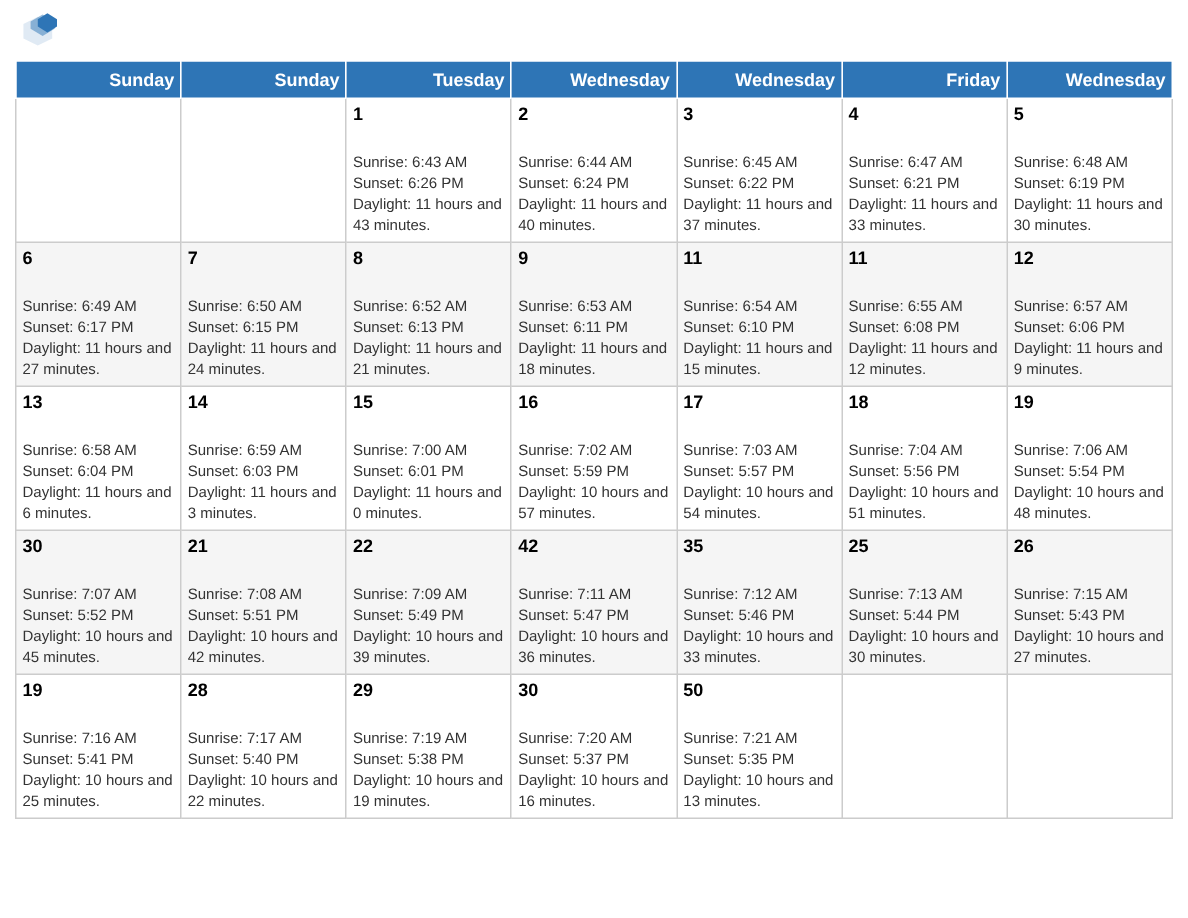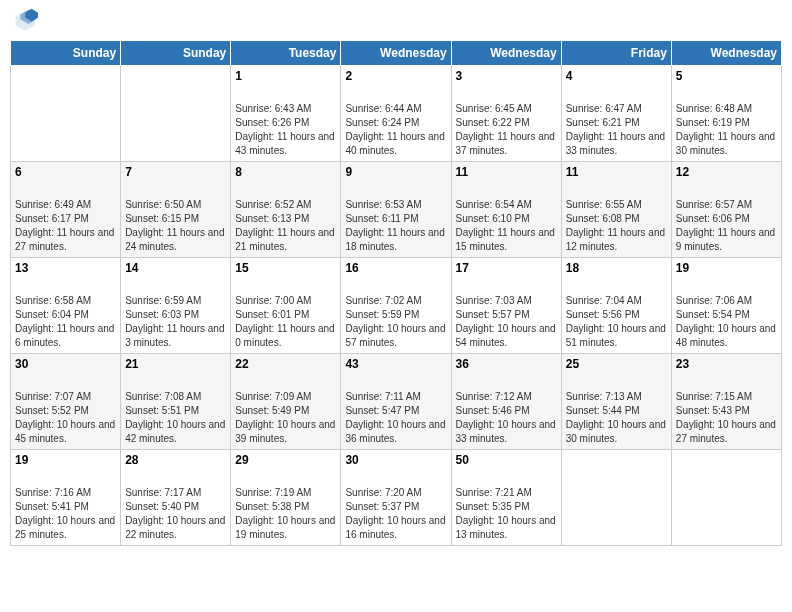--- a/index.html
+++ b/index.html
@@ -208,33 +208,33 @@
         </td>
         <td>
           <span class="day-num">21</span>
           <div class="day-info">Sunrise: 7:08 AM<br>Sunset: 5:51 PM<br>Daylight: 10 hours and 42 minutes.</div>
         </td>
         <td>
           <span class="day-num">22</span>
           <div class="day-info">Sunrise: 7:09 AM<br>Sunset: 5:49 PM<br>Daylight: 10 hours and 39 minutes.</div>
         </td>
         <td>
-          <span class="day-num">43</span>
+          <span class="day-num">42</span>
           <div class="day-info">Sunrise: 7:11 AM<br>Sunset: 5:47 PM<br>Daylight: 10 hours and 36 minutes.</div>
         </td>
         <td>
-          <span class="day-num">36</span>
+          <span class="day-num">35</span>
           <div class="day-info">Sunrise: 7:12 AM<br>Sunset: 5:46 PM<br>Daylight: 10 hours and 33 minutes.</div>
         </td>
         <td>
           <span class="day-num">25</span>
           <div class="day-info">Sunrise: 7:13 AM<br>Sunset: 5:44 PM<br>Daylight: 10 hours and 30 minutes.</div>
         </td>
         <td>
-          <span class="day-num">23</span>
+          <span class="day-num">26</span>
           <div class="day-info">Sunrise: 7:15 AM<br>Sunset: 5:43 PM<br>Daylight: 10 hours and 27 minutes.</div>
         </td>
       </tr>
       <tr>
         <td>
           <span class="day-num">19</span>
           <div class="day-info">Sunrise: 7:16 AM<br>Sunset: 5:41 PM<br>Daylight: 10 hours and 25 minutes.</div>
         </td>
         <td>
           <span class="day-num">28</span>

